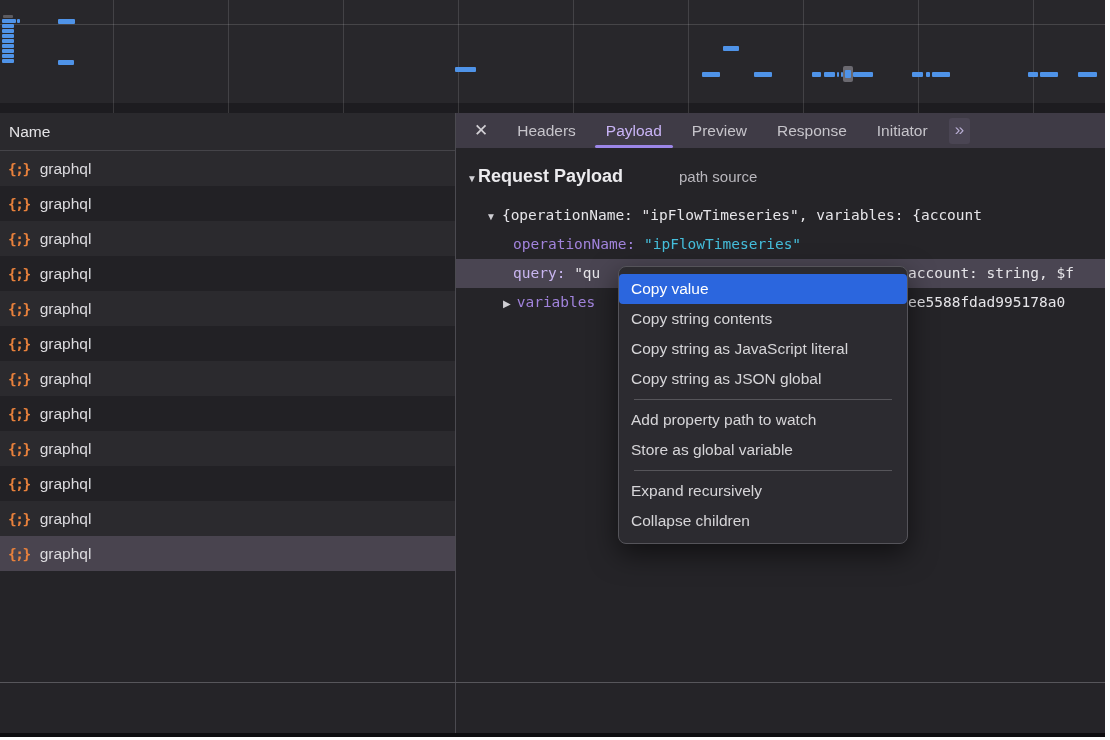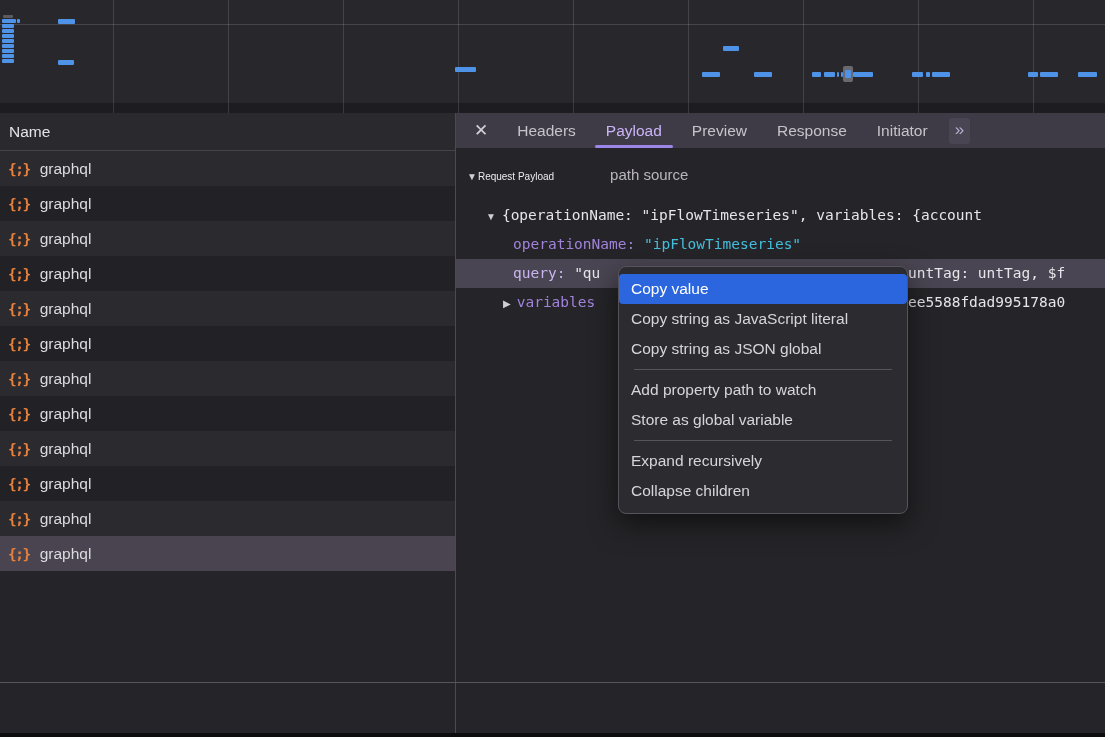--- a/index.html
+++ b/index.html
@@ -40,21 +40,21 @@
   .tab{position:relative;height:35px;display:flex;align-items:center;padding:0 15px;
        color:#c6c4ca;font-size:15.5px;}
   .tab.selected{color:#c9b4f6;}
   .tab.selected::after{content:"";position:absolute;left:4px;right:4px;bottom:0;height:3px;
        background:var(--accent_purple);border-radius:2px;}
   .tab-overflow{margin-left:6px;color:#b7add2;font-size:17px;letter-spacing:-2px;
        background:#4a4553;border-radius:3px;padding:2px 8px 4px 6px;}
 
   .payload-header{position:absolute;left:11px;top:53px;display:flex;align-items:baseline;}
   .twisty{color:#cfced3;font-size:10px;margin-right:1px;}
-  .payload-title{color:#ecebee;font-size:10px;font-weight:normal;}
+  .payload-title{color:#ecebee;font-size:18px;font-weight:bold;}
   .view-source{color:#b9b7bd;font-size:15px;margin-left:56px;}
 
   .tree{position:absolute;left:0;top:88px;width:649px;
         font-family:"DejaVu Sans Mono",monospace;font-size:14.5px;}
   .tree-row{position:relative;height:29px;line-height:29px;white-space:nowrap;overflow:hidden;width:649px;}
   .tree-row.selected{background:#4a4552;}
   .tree-row .arrow{font-family:"Liberation Sans",sans-serif;font-size:10px;color:#cfced3;margin-right:6px;}
   .preview-line{color:#d5d4d8;padding-left:30px;}
   .k{color:var(--key_violet);}
   .k.sel{color:#c9b6f0;}
@@ -221,38 +221,39 @@
 
         <div class="tree">
           <div class="tree-row preview-line">
             <span class="arrow">▼</span><span class="w">{operationName: "ipFlowTimeseries", variables: {account</span>
           </div>
           <div class="tree-row pad-key">
             <span class="k">operationName</span><span class="k">: </span><span class="s">"ipFlowTimeseries"</span>
           </div>
           <div class="tree-row pad-key selected">
             <span class="k sel">query</span><span class="k sel">: </span><span class="w">"qu</span>
-            <span class="frag-right">untTag: untTag, $f</span>
+            <span class="frag-right">account: string, $f</span>
           </div>
           <div class="tree-row pad-var">
             <span class="arrow">▶</span><span class="k">variables</span>
             <span class="frag-right">ee5588fdad995178a0</span>
           </div>
         </div>
       </div>
     </div>
 
     <div class="footer">
       <div class="vdiv"></div>
     </div>
     <div class="blackbar"></div>
   </div>
 
   <div class="context-menu">
       <div class="menu-item highlighted">Copy value</div>
+      <div class="menu-item">Copy string contents</div>
       <div class="menu-item">Copy string as JavaScript literal</div>
       <div class="menu-item">Copy string as JSON global</div>
       <div class="menu-divider"></div>
       <div class="menu-item">Add property path to watch</div>
       <div class="menu-item">Store as global variable</div>
       <div class="menu-divider"></div>
       <div class="menu-item">Expand recursively</div>
       <div class="menu-item">Collapse children</div>
     </div>
 

